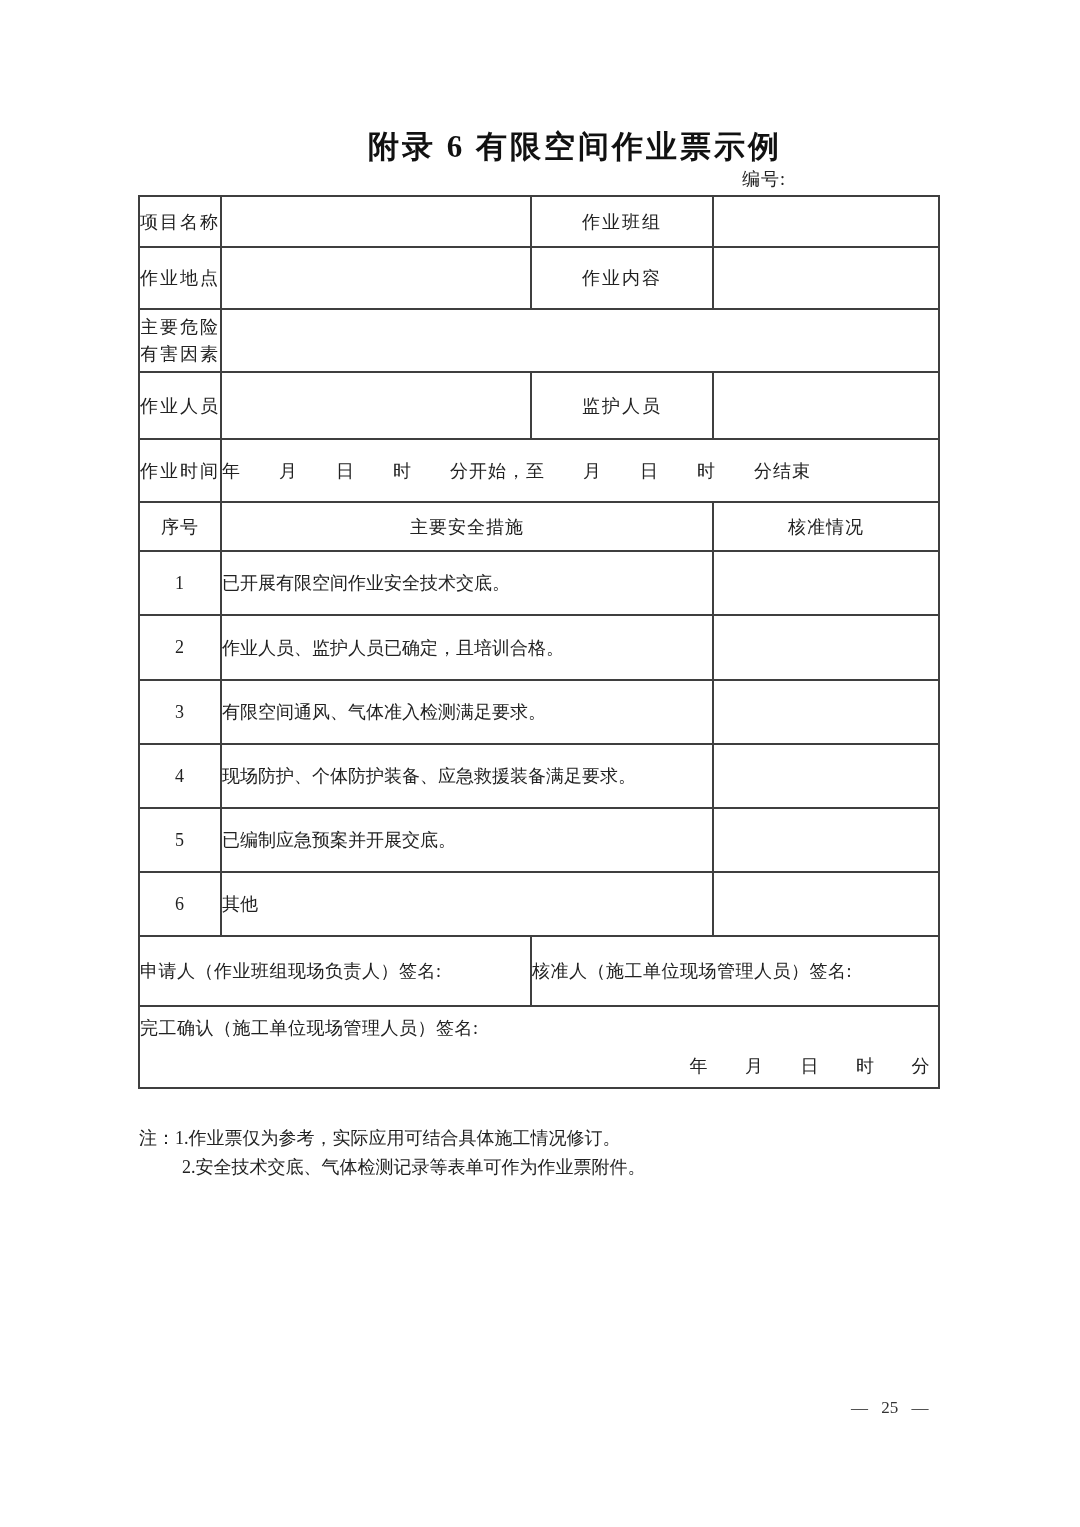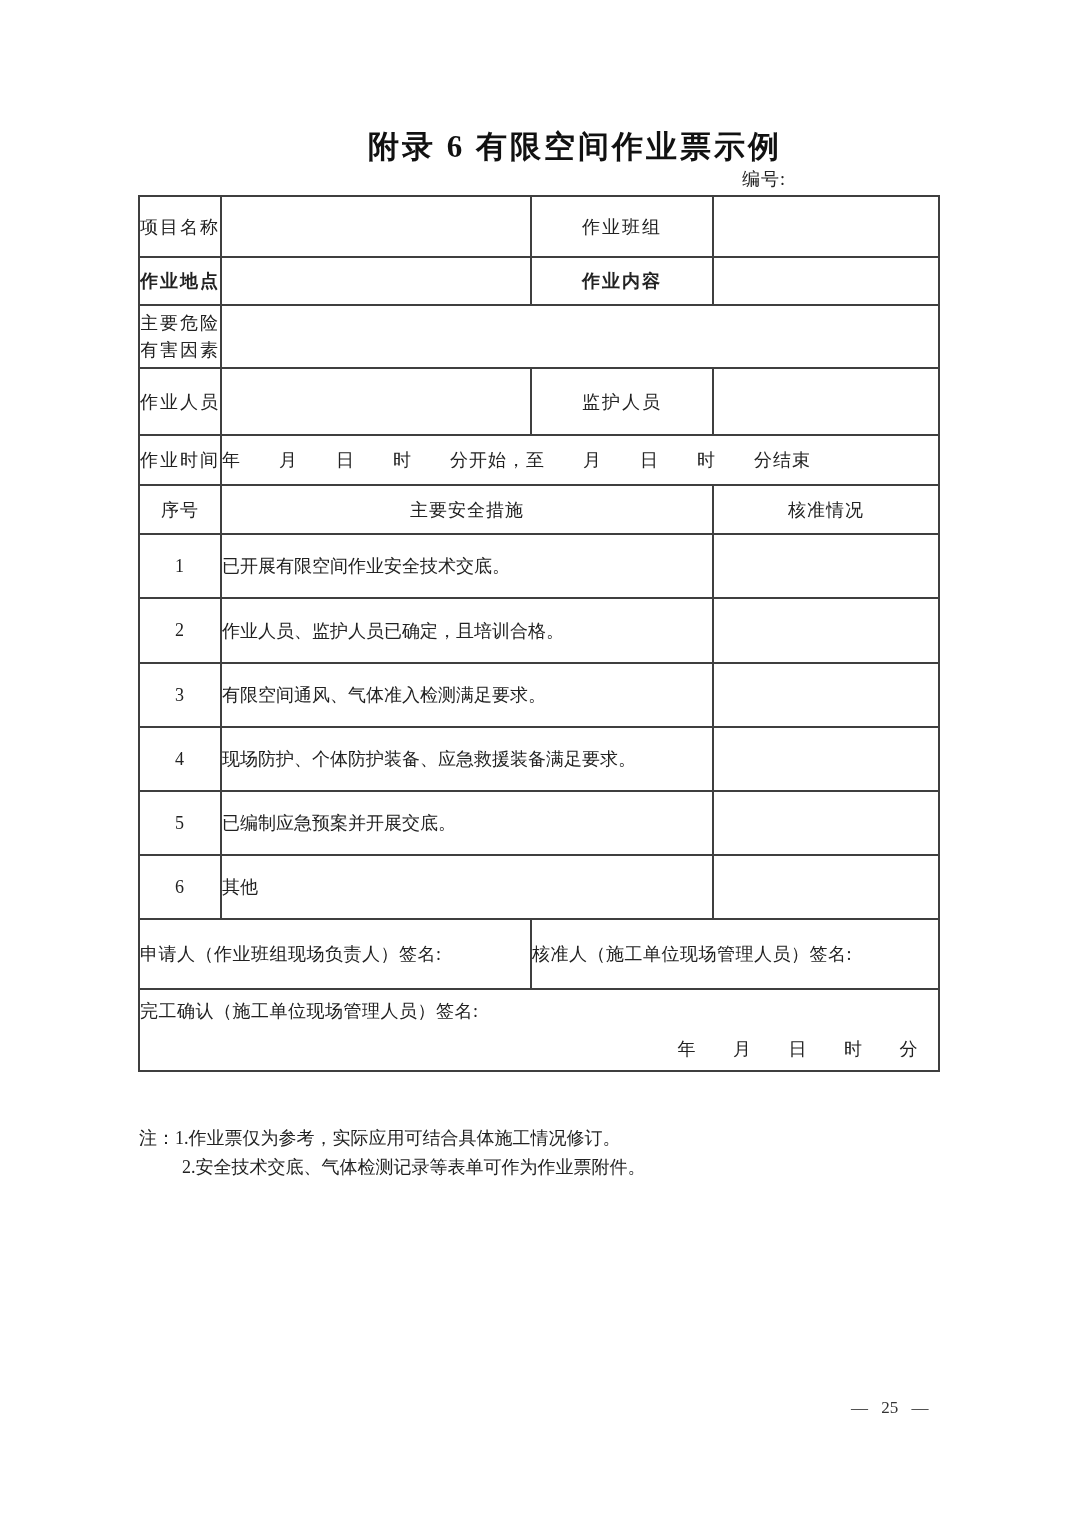--- a/index.html
+++ b/index.html
@@ -15,31 +15,31 @@
   }
   .serial { position:absolute; top:167px; left:742px; font-size:18px; letter-spacing:1px; }
   table.permit {
     position:absolute; left:138px; top:195px; width:800px;
     border-collapse:collapse; table-layout:fixed;
   }
   .permit td {
     border:2px solid #3f3f3f; font-size:18px; vertical-align:middle;
     padding:0; color:#222222; overflow:hidden;
   }
-  .r1 { height:61px; } .r2 { height:48px;font-weight:bold; } .r3 { height:63px; }
-  .r4 { height:67px; } .r5 { height:50px; } .r6 { height:49px; }
+  .r1 { height:51px; } .r2 { height:62px; } .r3 { height:63px; }
+  .r4 { height:67px; } .r5 { height:63px; } .r6 { height:49px; }
   .ri { height:64px; } .rs { height:70px;border-radius:15px; } .rc { height:82px; }
   .lbl { text-align:center; letter-spacing:2px; }
   .lbl2 { padding-left:4px; line-height:27px; letter-spacing:2px;border-radius:18px; }
   .center { text-align:center; letter-spacing:1px; }
   .measure { padding-left:9px; }
   .time { padding-left:66px; letter-spacing:1px; white-space:nowrap; }
   .sign { vertical-align:top; padding:9px 6px 0 9px; letter-spacing:0.5px; }
   .complete { vertical-align:top; padding:12px 8px 0 9px; letter-spacing:0.5px; }
-  .complete .dt { text-align:right; margin-top:14px; padding-right:20px; white-space:nowrap; }
+  .complete .dt { text-align:right; margin-top:14px; padding-right:8px; white-space:nowrap; }
   .notes { position:absolute; left:139px; top:1124px; font-size:18px; line-height:29px; }
   .notes .l1 { display:flex; }
   .notes .l2 { margin-left:43px; }
   .pageno {
     position:absolute; left:851px; top:1398px; font-size:17px;
     color:#333333; word-spacing:9px; white-space:nowrap;
   }
 </style>
 </head>
 <body>

